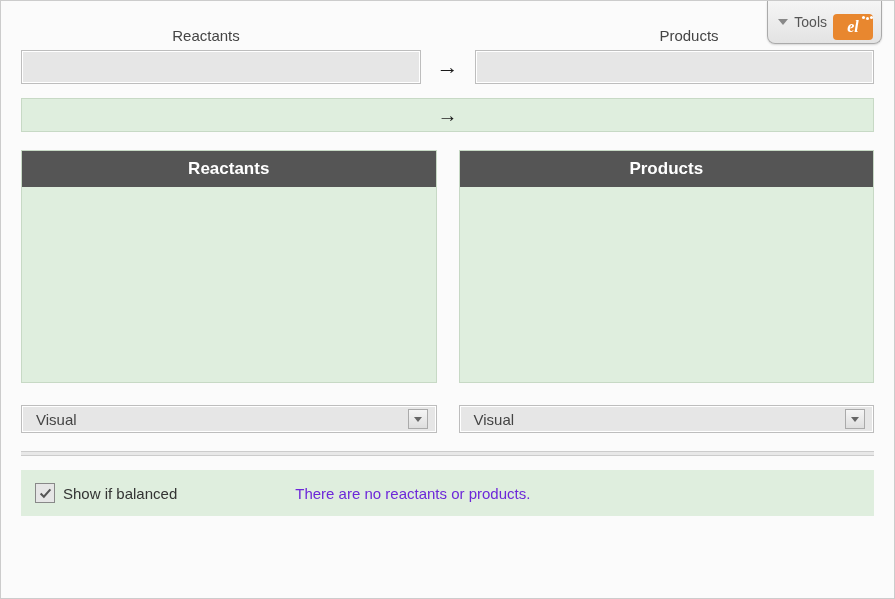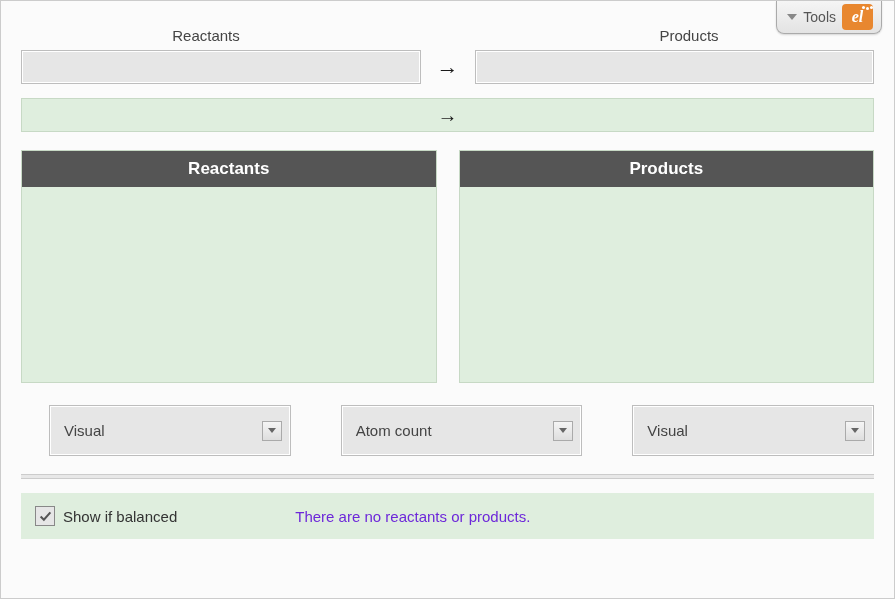--- a/index.html
+++ b/index.html
@@ -42,33 +42,34 @@
       height: 0;
       border-left: 5px solid transparent;
       border-right: 5px solid transparent;
       border-top: 6px solid #888;
     }
     .tools-label {
       font-size: 14px;
       color: #555;
     }
     .tools-badge {
-      width: 31px;
+      width: 40px;
       height: 26px;
       background: #e8872f;
       border-radius: 4px;
       display: flex;
       align-items: center;
       justify-content: center;
       color: #fff;
       font-style: italic;
       font-family: Georgia, serif;
       font-size: 16px;
       font-weight: bold;
       position: relative;
+      margin-top: 10px;
     }
     .tools-badge::before {
       content: "";
       position: absolute;
       top: 3px;
       right: 4px;
       width: 3px;
       height: 3px;
       background: #fff;
       border-radius: 50%;
@@ -138,30 +139,29 @@
       height: 195px;
       background: #dfeede;
     }
     .dropdowns-row {
       display: flex;
       gap: 22px;
       margin-bottom: 18px;
     }
     .dropdown {
       flex: 1;
-      height: 51px;
+      height: 28px;
       background: #e6e6e6;
       border: 1px solid #bdbdbd;
       box-shadow: inset 0 0 0 1px #fff;
       display: flex;
       align-items: center;
       justify-content: space-between;
       padding: 0 8px 0 14px;
       cursor: pointer;
-      margin-left: 28px;
     }
     .dropdown-label {
       font-size: 15px;
       color: #444;
     }
     .dropdown-toggle {
       width: 20px;
       height: 20px;
       background: linear-gradient(#f5f5f5, #dedede);
       border: 1px solid #aaa;
@@ -253,26 +253,20 @@
   </div>
 
   <div class="dropdowns-row">
     <div class="dropdown">
       <span class="dropdown-label">Visual</span>
       <span class="dropdown-toggle">
         <span class="dropdown-chevron"></span>
       </span>
     </div>
     <div class="dropdown">
-      <span class="dropdown-label">Atom count</span>
-      <span class="dropdown-toggle">
-        <span class="dropdown-chevron"></span>
-      </span>
-    </div>
-    <div class="dropdown">
       <span class="dropdown-label">Visual</span>
       <span class="dropdown-toggle">
         <span class="dropdown-chevron"></span>
       </span>
     </div>
   </div>
 
   <div class="divider"></div>
 
   <div class="status-row">

